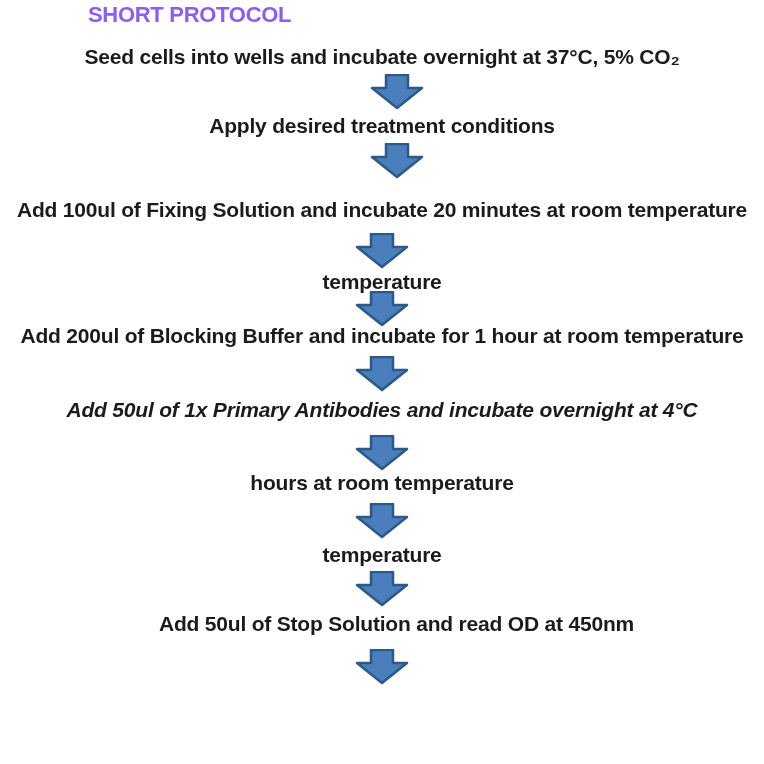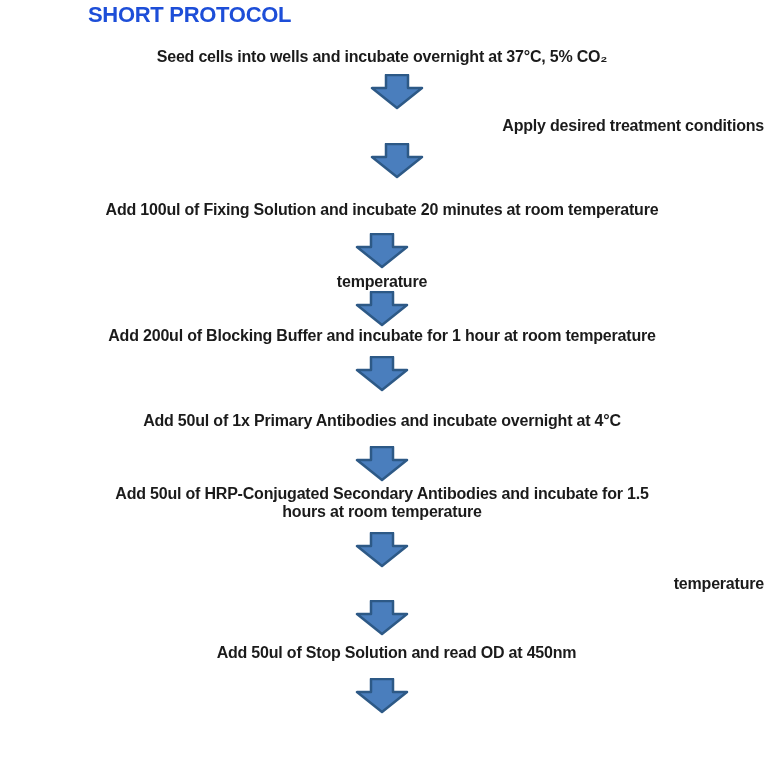--- a/index.html
+++ b/index.html
@@ -10,38 +10,38 @@
     position: relative;
     font-family: "Liberation Sans", "DejaVu Sans", sans-serif;
   }
   .page { width: 764px; height: 764px; position: relative; }
   .title {
     margin: 0 0 4px 88px;
     font-size: 22px;
     font-weight: 700;
     line-height: 26px;
     letter-spacing: -0.3px;
-    color: #1d4ed8;
+    color: #8b5cf6;
   }
   .step {
     text-align: center;
     font-weight: 700;
-    font-size: 16px;
+    font-size: 21px;
     line-height: 18px;
     letter-spacing: -0.2px;
     color: #1b1b1b;
   }
   .step .line { height: 18px; }
   .arrow { text-align: center; height: 36px; }
   .arrow svg { display: block; margin: 0 auto; }
   .mt2  { margin-top: 2px; }
   .mt3  { margin-top: 3px; }
   .mt4  { margin-top: 4px; }
-  .mt5  { margin-top: 20px; }
-  .mt7  { margin-top: 7px; text-align: right; }
+  .mt5  { margin-top: 9px; font-style: italic; }
+  .mt7  { margin-top: 7px; }
   .mt8  { margin-top: 8px; padding-left: 29px; }
   .mt9  { margin-top: 22px; }
   .mt10 { margin-top: 0; }
   .mt11 { margin-top: 11px; }
   .mt14 { margin-top: 14px; }
   .mt16 { margin-top: 16px; }
   .mt20 { margin-top: 20px; }
 </style>
 </head>
 <body>
@@ -104,21 +104,20 @@
     <div class="line">Add 50ul of 1x Primary Antibodies and incubate overnight at 4°C</div>
   </div>
 
   <div class="arrow mt16">
     <svg width="56" height="36" viewBox="0 0 56 36" aria-hidden="true">
       <path d="M17 1 H39 V14 H53 L28 34 L3 14 H17 Z" stroke-width="2.5" stroke-linejoin="round" fill="#4A7EBD" stroke="#2D5986"></path>
     </svg>
   </div>
 
   <div class="step mt3">
-    <div class="line">Add 50ul of HRP-Conjugated Secondary Antibodies and incubate for 1.5</div>
     <div class="line">hours at room temperature</div>
   </div>
 
   <div class="arrow mt11">
     <svg width="56" height="36" viewBox="0 0 56 36" aria-hidden="true">
       <path d="M17 1 H39 V14 H53 L28 34 L3 14 H17 Z" stroke-width="2.5" stroke-linejoin="round" fill="#4A7EBD" stroke="#2D5986"></path>
     </svg>
   </div>
 
   <div class="step mt7">

